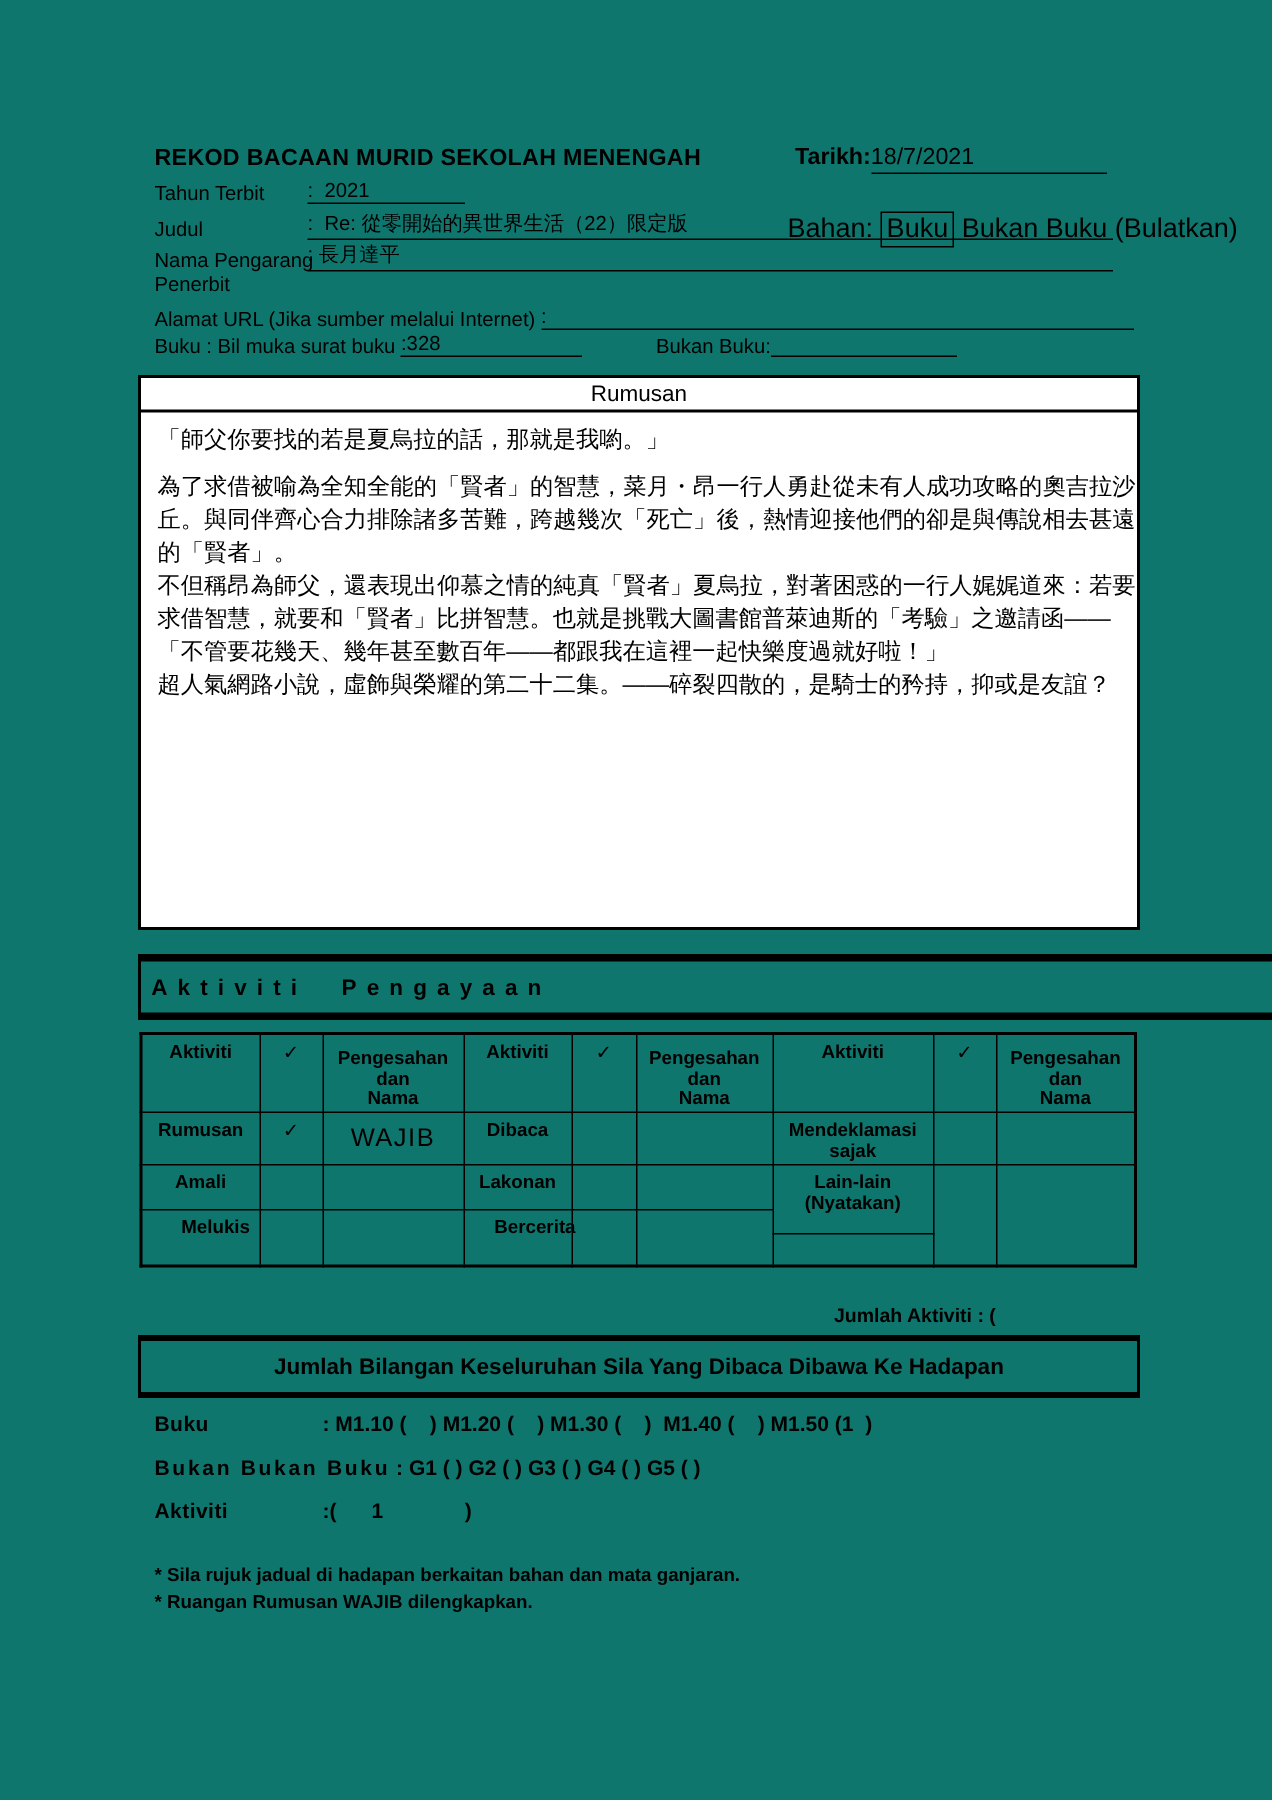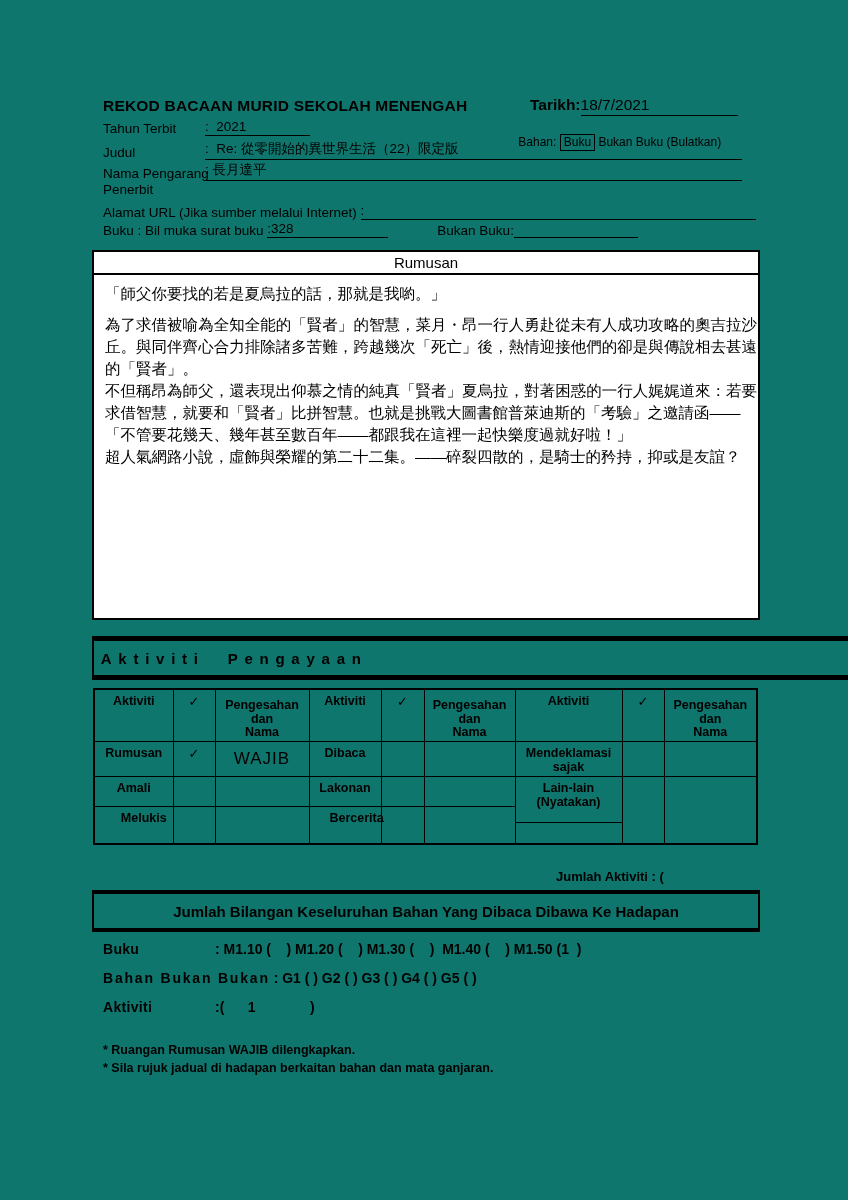--- a/index.html
+++ b/index.html
@@ -13,21 +13,21 @@
   .doc-title { left:103px; top:97px; font-size:15.5px; font-weight:bold; letter-spacing:.2px; }
   .tarikh { left:530px; top:96px; font-size:15.5px; }
   .tarikh .lbl { font-weight:bold; }
   .tarikh .val { display:inline-block; width:157px; border-bottom:1.5px solid #000; padding-bottom:1px; }
 
   .frow { left:103px; font-size:13.5px; display:flex; align-items:flex-end; white-space:pre; }
   .frow .flabel { display:inline-block; width:102px; flex:0 0 102px; }
   .ul { display:inline-block; border-bottom:1.2px solid #000; padding-bottom:1px; white-space:pre; }
   .ul.empty { height:16px; }
 
-  .bahan { left:505px; top:120px; font-size:12px; white-space:pre; }
+  .bahan { left:505px; top:120px; font-size:18px; white-space:pre; }
   .boxed { display:inline-block; border:1px solid #000; padding:0 3px 1px 3px; }
 
   .kod-line { left:92px; top:238px; font-size:13.5px; letter-spacing:.8px; white-space:pre; }
   .kod-line .boxed { letter-spacing:.8px; margin:0 2px; }
 
   
   .rumusan-box { left:92px; top:250px; width:668px; height:370px; border:2px solid #000; background:#fff; }
   .rumusan-title { height:23px; line-height:22px; text-align:center; font-size:15px; border-bottom:2px solid #000; }
   .rumusan-body { padding:8px 1px 0 11px; font-size:15.5px; line-height:22px; text-align:justify; }
   .rumusan-body p { margin:0; }
@@ -187,33 +187,33 @@
       <td>Bercerita</td>
       <td></td>
       <td></td>
     </tr>
   </tbody>
     </table>
 
   <div class="abs jumlah-akt">Jumlah Aktiviti : (</div>
 
   <div class="abs total-box">
-    <span class="t">Jumlah Bilangan Keseluruhan Bahan Yang Dibaca Dibawa Ke Hadapan</span>
+    <span class="t">Jumlah Bilangan Keseluruhan Sila Yang Dibaca Dibawa Ke Hadapan</span>
   </div>
 
   <div class="abs tot-row" style="top:941px">
     <span class="tlabel">Buku</span><span class="tval">: M1.10 (    ) M1.20 (    ) M1.30 (    )  M1.40 (    ) M1.50 (1  )</span>
   </div>
 
   <div class="abs tot-row" style="top:970px">
-    <span class="bbb-label">Bahan Bukan Bukan</span><span class="tval"> : G1 ( ) G2 ( ) G3 ( ) G4 ( ) G5 ( )</span>
+    <span class="bbb-label">Bukan Bukan Buku</span><span class="tval"> : G1 ( ) G2 ( ) G3 ( ) G4 ( ) G5 ( )</span>
   </div>
 
   <div class="abs tot-row" style="top:999px">
     <span class="tlabel">Aktiviti</span><span class="tval">:(      1              )</span>
   </div>
 
   <div class="abs foot" style="top:1041px">
+    <div>* Sila rujuk jadual di hadapan berkaitan bahan dan mata ganjaran.</div>
     <div><span>* Ruangan Rumusan </span><span class="heavy">WAJIB</span><span> dilengkapkan.</span></div>
-    <div>* Sila rujuk jadual di hadapan berkaitan bahan dan mata ganjaran.</div>
   </div>
 
 </div>
 
 </body></html>

